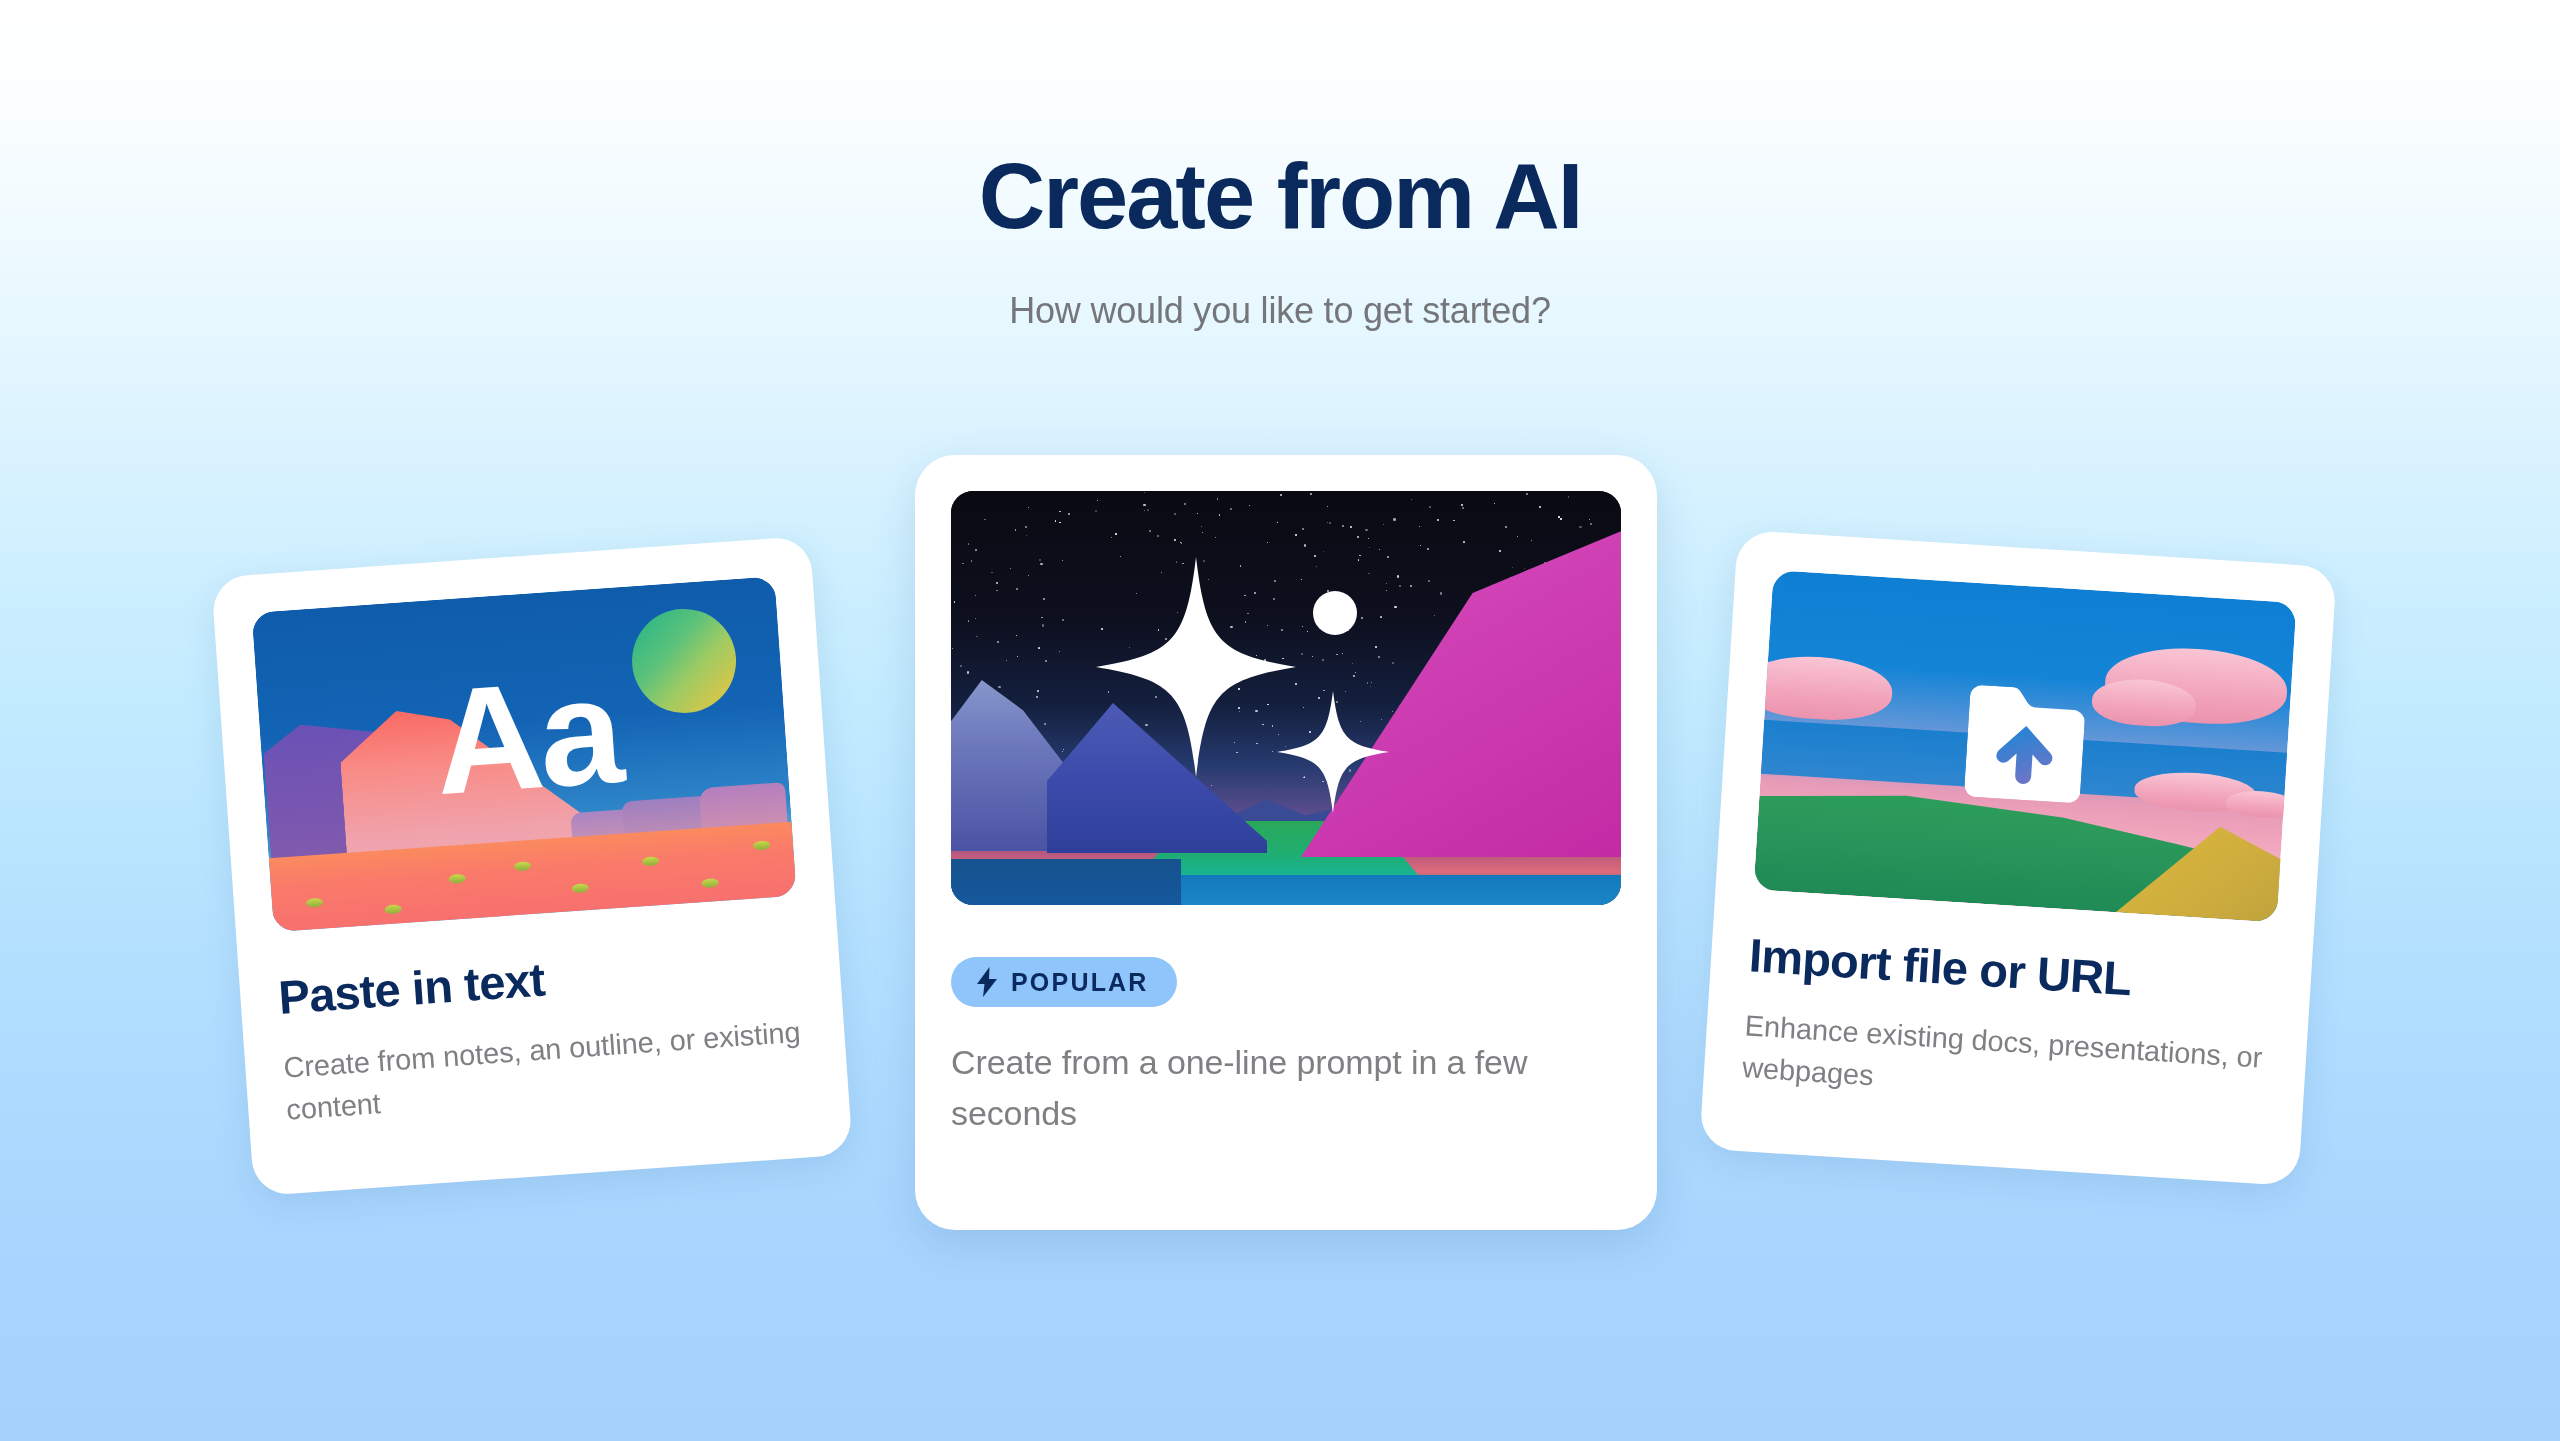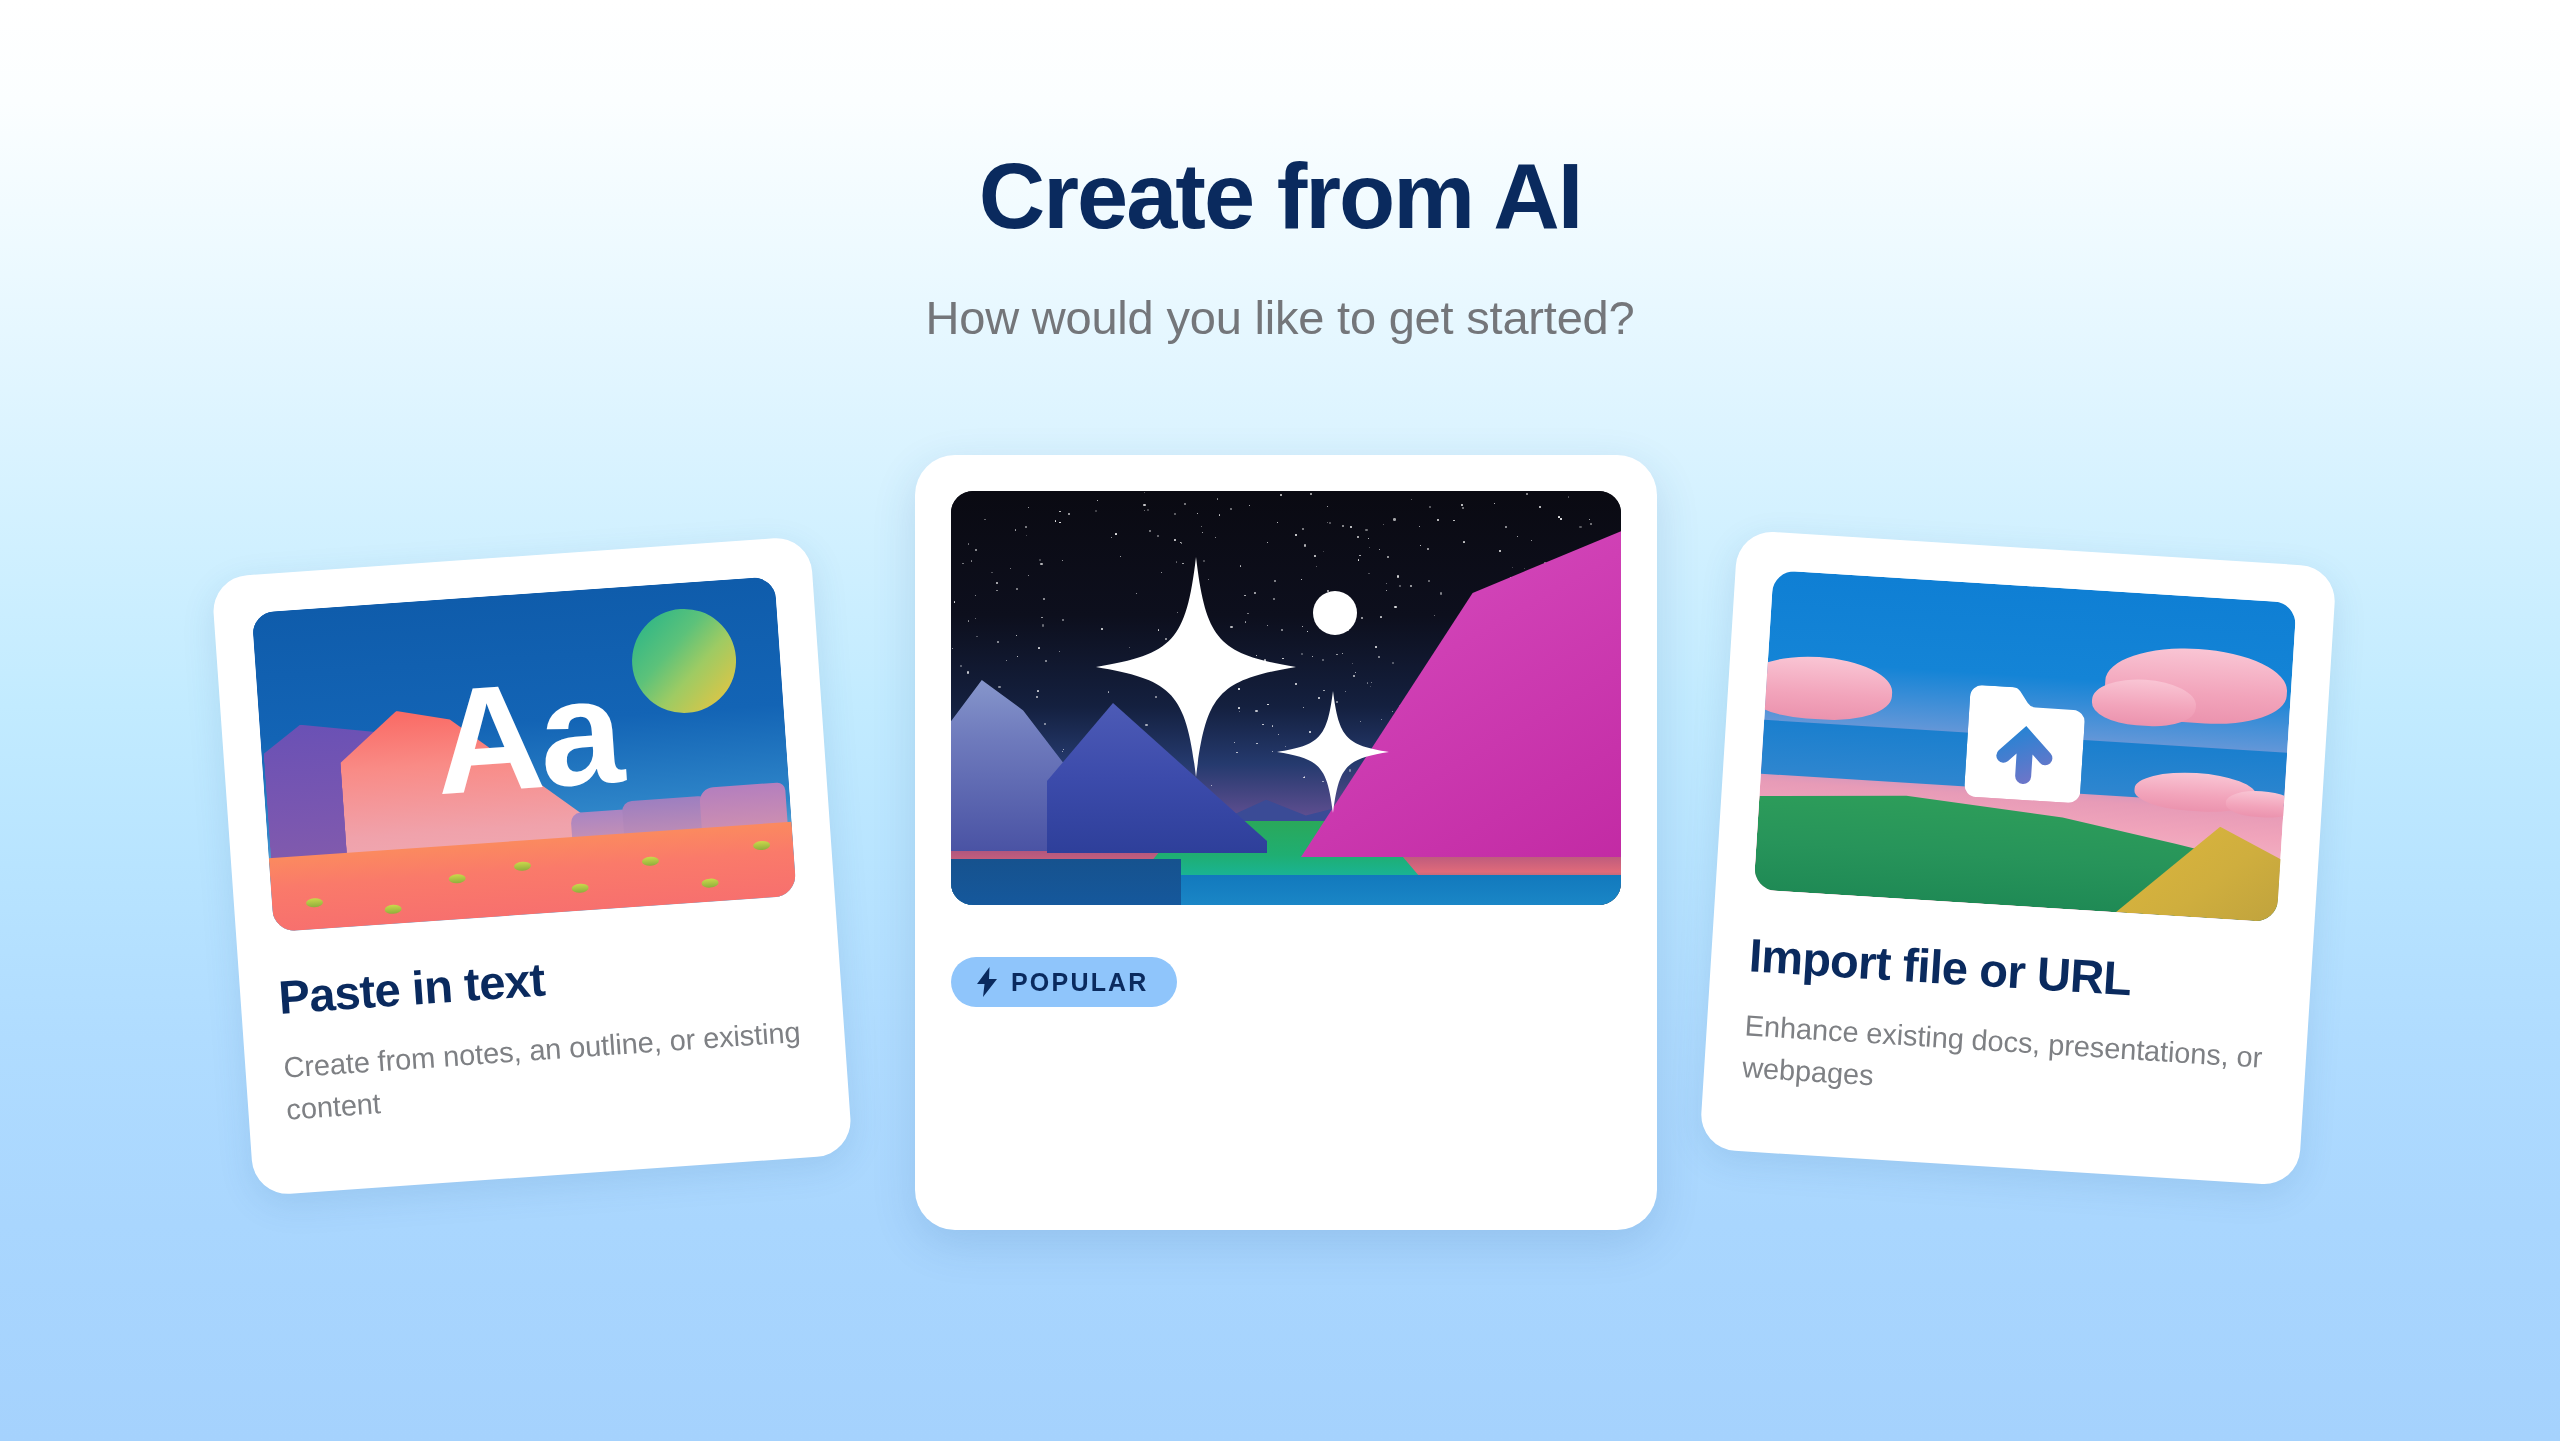--- a/index.html
+++ b/index.html
@@ -25,21 +25,21 @@
   .page-title {
     margin-top:150px;
     font-size:92px;
     font-weight:700;
     letter-spacing:-2px;
     color:#0a2a5e;
     line-height:1;
   }
   .page-subtitle {
     margin-top:48px;
-    font-size:47px;
+    font-size:36px;
     font-weight:400;
     color:#74767a;
     letter-spacing:-0.2px;
   }
 
   
   .cards { position:absolute; top:0; left:0; width:2560px; height:1441px; }
 
   .card {
     position:absolute;
@@ -631,20 +631,21 @@
       </div>
     </div>
     <div class="title-row">
       <div class="badge">
         <svg class="bolt" viewBox="0 0 24 30">
           <path d="M14.5 0 L2 17 h7.5 L8 30 L22 12 h-8 Z" fill="#0a2a5e"></path>
         </svg>
         <span class="badge-label">POPULAR</span>
       </div>
     </div>
+    <div class="card-desc">Create from a one-line prompt in a few seconds</div>
   </div>
 
   <div class="card card-side card-right">
     <div class="thumb">
       <div class="art-meadow">
         <div class="am-sky"></div>
         <div class="am-cloud" style="left:-24px; top:84px;  width:150px; height:62px;"></div>
         <div class="am-cloud" style="right:4px;  top:52px;  width:182px; height:74px;"></div>
         <div class="am-cloud" style="right:94px; top:86px;  width:104px; height:46px;"></div>
         <div class="am-band"></div>

